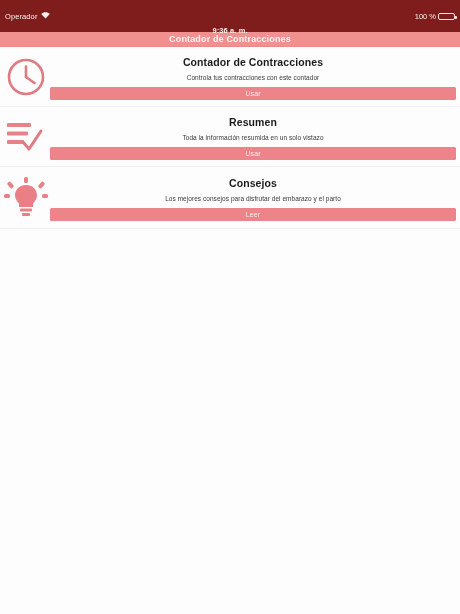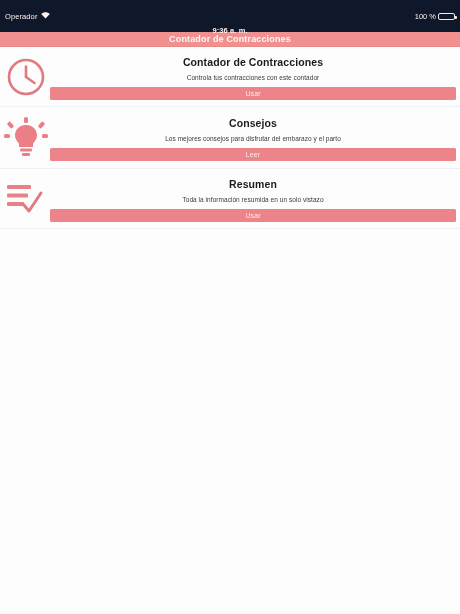--- a/index.html
+++ b/index.html
@@ -7,21 +7,21 @@
     width: 460px;
     height: 614px;
     overflow: hidden;
     font-family: "Liberation Sans", sans-serif;
     background: #ffffff;
   }
 
   
   .status-bar {
     height: 13px;
-    background: #0f172a;
+    background: #7f1d1d;
     display: flex;
     align-items: center;
     padding: 16px 5px;
     position: relative;
   }
   .status-left {
     display: flex;
     align-items: center;
     gap: 3px;
     font-size: 7.5px;
@@ -175,20 +175,36 @@
     <div class="card-icon">
       <svg width="40" height="40" viewBox="0 0 40 40">
         <circle cx="20" cy="20" r="17" fill="none" stroke="#e07b81" stroke-width="2.6"></circle>
         <line x1="20" y1="20" x2="20" y2="9.5" stroke="#e07b81" stroke-width="2.6" stroke-linecap="round"></line>
         <line x1="20" y1="20" x2="28.5" y2="26" stroke="#e07b81" stroke-width="2.6" stroke-linecap="round"></line>
       </svg>
     </div>
     <div class="card-body">
       <div class="card-title">Contador de Contracciones</div>
       <div class="card-sub">Controla tus contracciones con este contador</div>
+      <div class="card-btn">Usar</div>
+    </div>
+  </div>
+
+  <div class="card">
+    <div class="card-icon">
+      <svg width="40" height="34" viewBox="0 0 40 34">
+        <rect x="1" y="3" width="24" height="4" rx="1" fill="#e98288"></rect>
+        <rect x="1" y="11.5" width="21" height="4" rx="1" fill="#e98288"></rect>
+        <rect x="1" y="20" width="17" height="4" rx="1" fill="#e98288"></rect>
+        <path d="M17 22 L23 29 L35 11" fill="none" stroke="#e07b81" stroke-width="3" stroke-linecap="round" stroke-linejoin="round"></path>
+      </svg>
+    </div>
+    <div class="card-body">
+      <div class="card-title">Resumen</div>
+      <div class="card-sub">Toda la información resumida en un solo vistazo</div>
       <div class="card-btn">Usar</div>
     </div>
   </div>
 
   <div class="card third">
     <div class="card-icon">
       <svg width="44" height="42" viewBox="0 0 44 42">
         <path d="M22 8 C15.5 8 11 12.8 11 18.2 C11 22 13.3 24.6 15 26.6 L15 30 L29 30 L29 26.6 C30.7 24.6 33 22 33 18.2 C33 12.8 28.5 8 22 8 Z" fill="#ea7f85"></path>
         <rect x="16" y="31.5" width="12" height="3" rx="1" fill="#ea7f85"></rect>
         <rect x="18" y="36" width="8" height="3" rx="1" fill="#ea7f85"></rect>
@@ -199,29 +215,13 @@
         <rect x="35.5" y="4.5" width="4" height="7" rx="1.6" fill="#ea7f85" transform="rotate(42 37.5 8)"></rect>
       </svg>
     </div>
     <div class="card-body">
       <div class="card-title">Consejos</div>
       <div class="card-sub">Los mejores consejos para disfrutar del embarazo y el parto</div>
       <div class="card-btn">Leer</div>
     </div>
   </div>
 
-  <div class="card">
-    <div class="card-icon">
-      <svg width="40" height="34" viewBox="0 0 40 34">
-        <rect x="1" y="3" width="24" height="4" rx="1" fill="#e98288"></rect>
-        <rect x="1" y="11.5" width="21" height="4" rx="1" fill="#e98288"></rect>
-        <rect x="1" y="20" width="17" height="4" rx="1" fill="#e98288"></rect>
-        <path d="M17 22 L23 29 L35 11" fill="none" stroke="#e07b81" stroke-width="3" stroke-linecap="round" stroke-linejoin="round"></path>
-      </svg>
-    </div>
-    <div class="card-body">
-      <div class="card-title">Resumen</div>
-      <div class="card-sub">Toda la información resumida en un solo vistazo</div>
-      <div class="card-btn">Usar</div>
-    </div>
-  </div>
-
 </div>
 
 </body></html>

